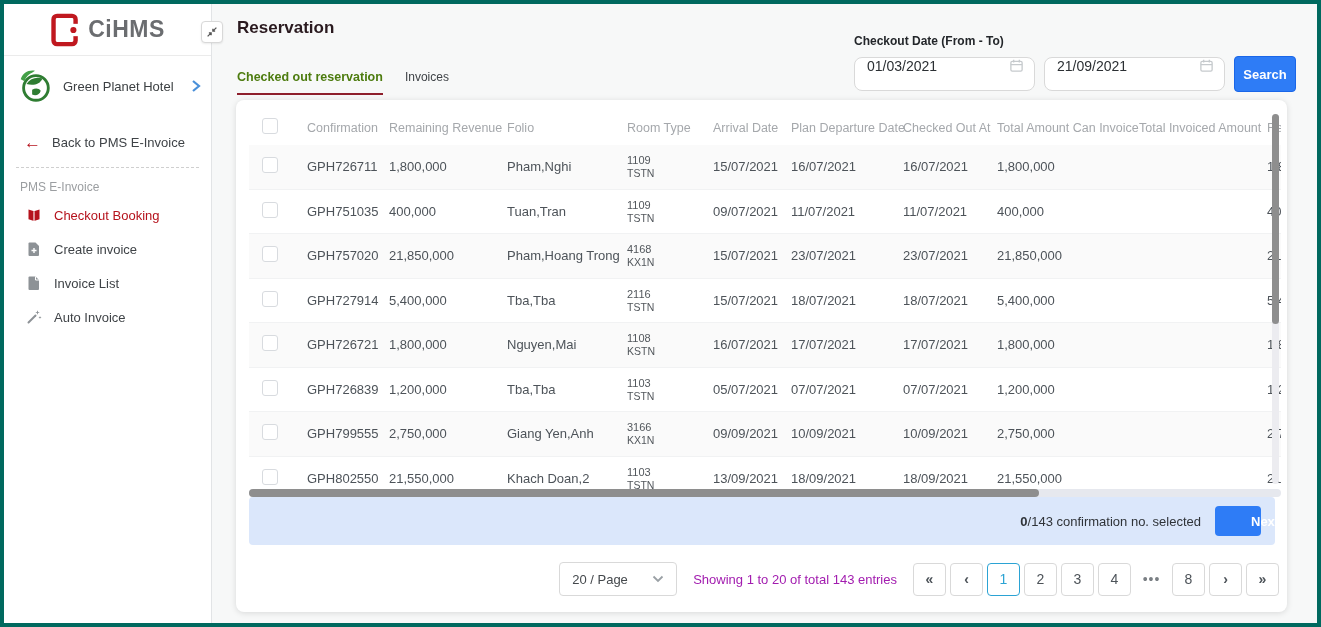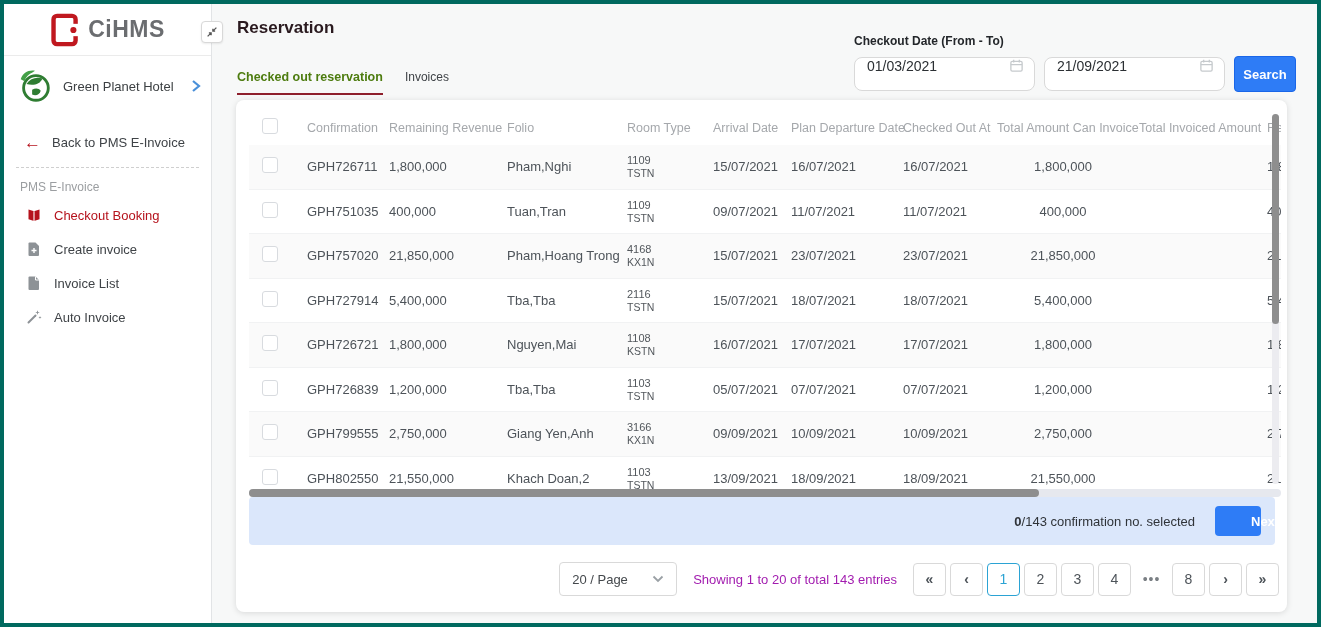--- a/index.html
+++ b/index.html
@@ -55,37 +55,37 @@
   .thead { display:flex; align-items:center; height:35px; }
   .thead .cell { font-size:12.5px; color:#a5a8ac; white-space:nowrap; }
   .tbody-viewport { height:344px; overflow:hidden; }
   .trow { display:flex; align-items:center; height:44.5px; background:#fff;
           border-bottom:1px solid #f1f2f3; }
   .trow.alt { background:#fafafa; }
   .cell { flex-shrink:0; padding-right:10px; font-size:13px; color:#4d5359;
           white-space:nowrap; overflow:visible; }
   .c-check{width:58px; padding-left:13px;} .c-conf{width:82px;} .c-rev{width:118px;}
   .c-folio{width:120px;} .c-room{width:86px;} .c-arr{width:78px;} .c-dep{width:112px;}
-  .c-out{width:94px;} .c-total{width:142px;text-align:center;} .c-invoiced{width:128px;} .c-rem{width:110px;}
+  .c-out{width:94px;} .c-total{width:142px;} .c-invoiced{width:128px;} .c-rem{width:110px;}
   .room-num { font-size:11px; line-height:13px; color:#52575c; }
   .room-code { font-size:10.5px; line-height:12px; color:#52575c; }
   .checkbox { display:inline-block; width:16px; height:16px; background:#fff;
               border:1.5px solid #d8dbdf; border-radius:3px; cursor:pointer; }
   .hscroll { margin-left:13px; width:1032px; height:8px; background:#e6e8ee;
              border-radius:4px; position:relative; }
   .hscroll .thumb { position:absolute; left:0; top:0; width:790px; height:8px;
                     background:#8e8e8e; border-radius:4px; cursor:grab; }
   .vscroll { position:absolute; top:14px; right:8px; width:7px; height:370px;
              background:#ececf0; border-radius:4px; }
   .vscroll .thumb { position:absolute; top:0; left:0; width:7px; height:210px;
                     background:#8e8e8e; border-radius:4px; cursor:grab; }
 
   .select-bar { margin:0 12px 0 13px; height:48px; background:#dbe7fb; border-radius:4px;
                 display:flex; align-items:center; justify-content:flex-end;
-                gap:20px; padding-right:14px; }
+                gap:14px; padding-right:14px; }
   .sel-text { font-size:13px; color:#2f3338; }
   .sel-text b { font-weight:700; }
   .next-btn { width:46px; height:30px; background:#2e7cf6; border:none; border-radius:4px;
               color:#fff; font-size:13px; font-weight:700;
               font-family:"Liberation Sans",sans-serif; cursor:pointer;padding-left:36px; }
 
   .pagination { position:absolute; bottom:16px; right:4px; display:flex;
                 align-items:center; gap:16px; }
   .page-size-select { width:118px; height:34px; border:1px solid #d9d9d9; border-radius:4px;
                       background:#fff; display:flex; align-items:center;

